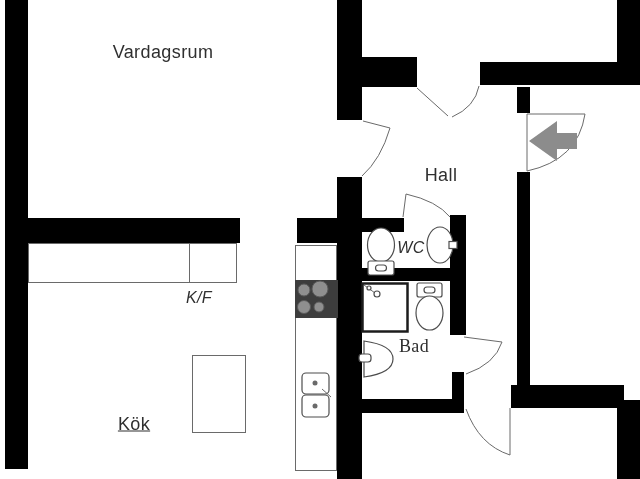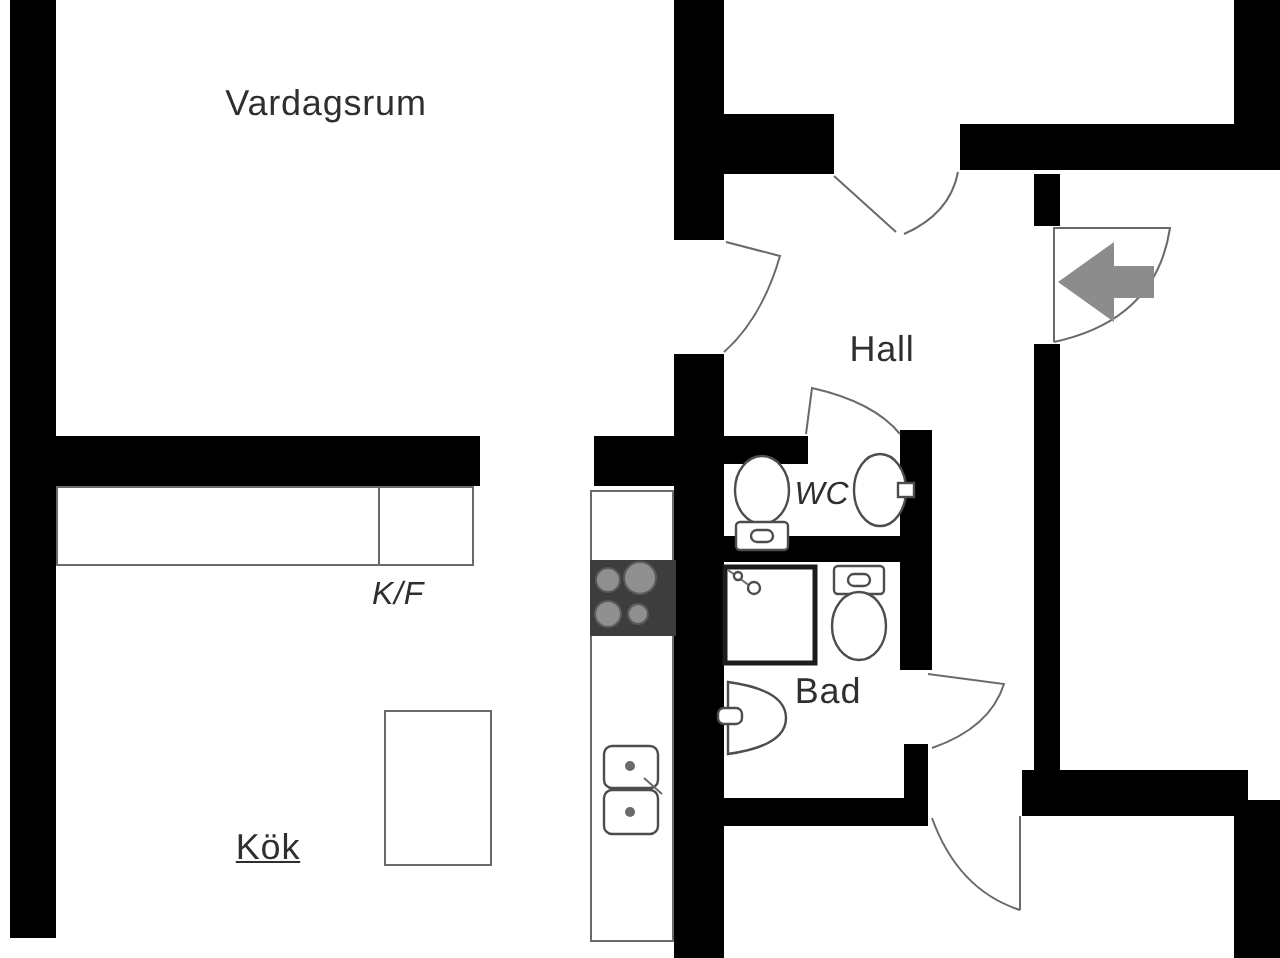--- a/index.html
+++ b/index.html
@@ -108,16 +108,16 @@
         <rect class="fixture" x="359" y="354" width="12" height="8" rx="3"></rect>
       </g>
     </g>
 
     <polygon class="arrow" points="529,141 557,121 557,133 577,133 577,149 557,149 557,161"></polygon>
   </svg>
 
   <div class="label fs18" style="left:163px;top:52px;">Vardagsrum</div>
   <div class="label fs18" style="left:441px;top:151px;margin-top:24px;">Hall</div>
   <div class="label fs16" style="left:411px;top:248px;">WC</div>
-  <div class="label fs18" style="left:414px;top:346px;">Bad</div>
+  <div class="label fs18" style="left:414px;top:346px;font-family:Liberation Serif, serif;">Bad</div>
   <div class="label fs18" style="left:134px;top:424px;text-decoration:underline;">Kök</div>
   <div class="label fs16" style="left:199px;top:263px;margin-top:35px;">K/F</div>
 </div>
 
 </body></html>

